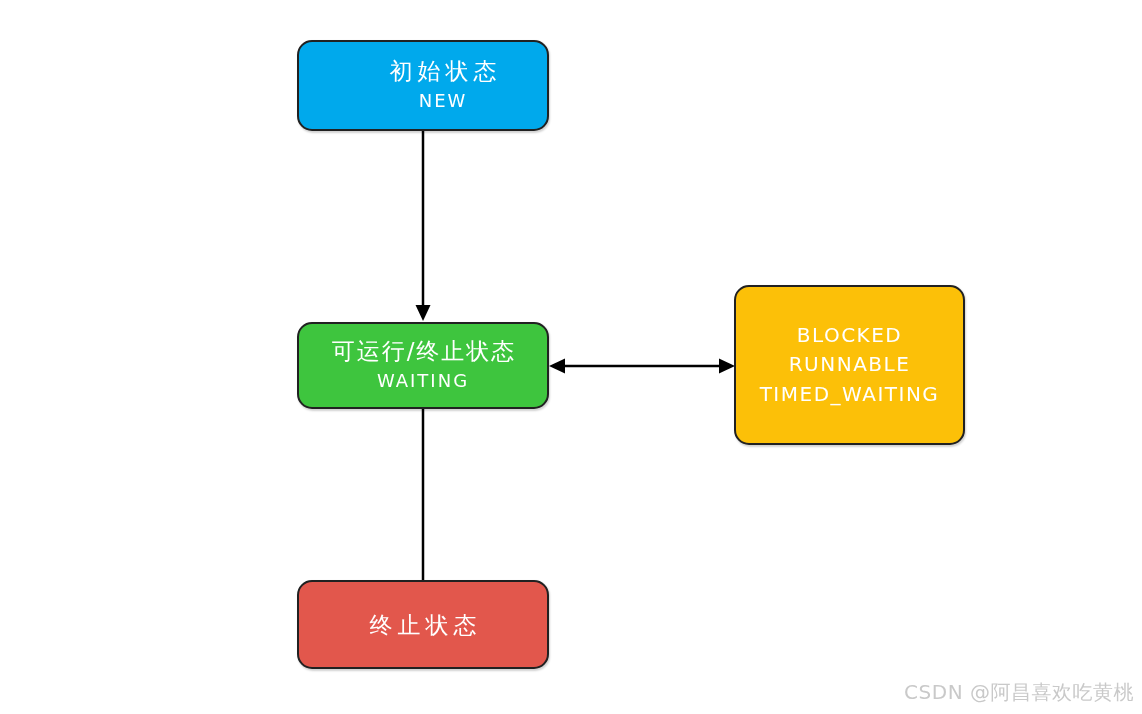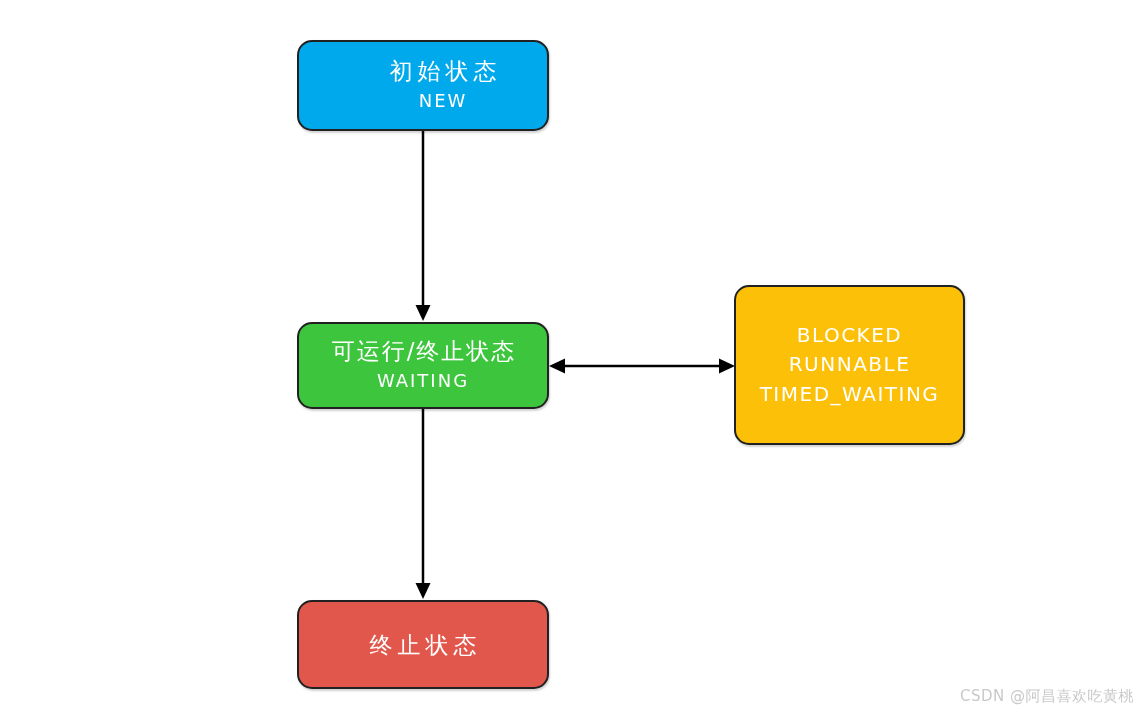--- a/index.html
+++ b/index.html
@@ -48,26 +48,26 @@
     letter-spacing: 2px;
     line-height: 29px;
     white-space: nowrap;
   }
   .node-new        { left: 297px; top: 40px;  width: 252px; height: 91px; padding-left: 40px; }
   .node-runnable   { left: 297px; top: 322px; width: 252px; height: 87px; }
   .node-runnable .zh { letter-spacing: 2px; text-indent: 2px; font-size: 23px; }
   .node-sleep      { left: 734px; top: 285px; width: 231px; height: 160px; }
   .node-sleep .zh  { letter-spacing: 4px; text-indent: 4px; }
   .node-sleep .en  { font-size: 20px; letter-spacing: 1.5px; line-height: 29.5px; }
-  .node-terminated { left: 297px; top: 600px; width: 252px; height: 89px; }
+  .node-terminated { left: 297px; top: 580px; width: 252px; height: 89px; }
   .watermark {
     position: absolute;
     right: 8px;
     bottom: 8px;
-    font-size: 15px;
+    font-size: 20px;
     color: #c9c9c9;
     letter-spacing: 0.5px;
     text-shadow: 1px 1px 1px rgba(255,255,255,0.9);
     white-space: nowrap;
   }
 </style>
 </head>
 <body>
 
 <div class="canvas">

